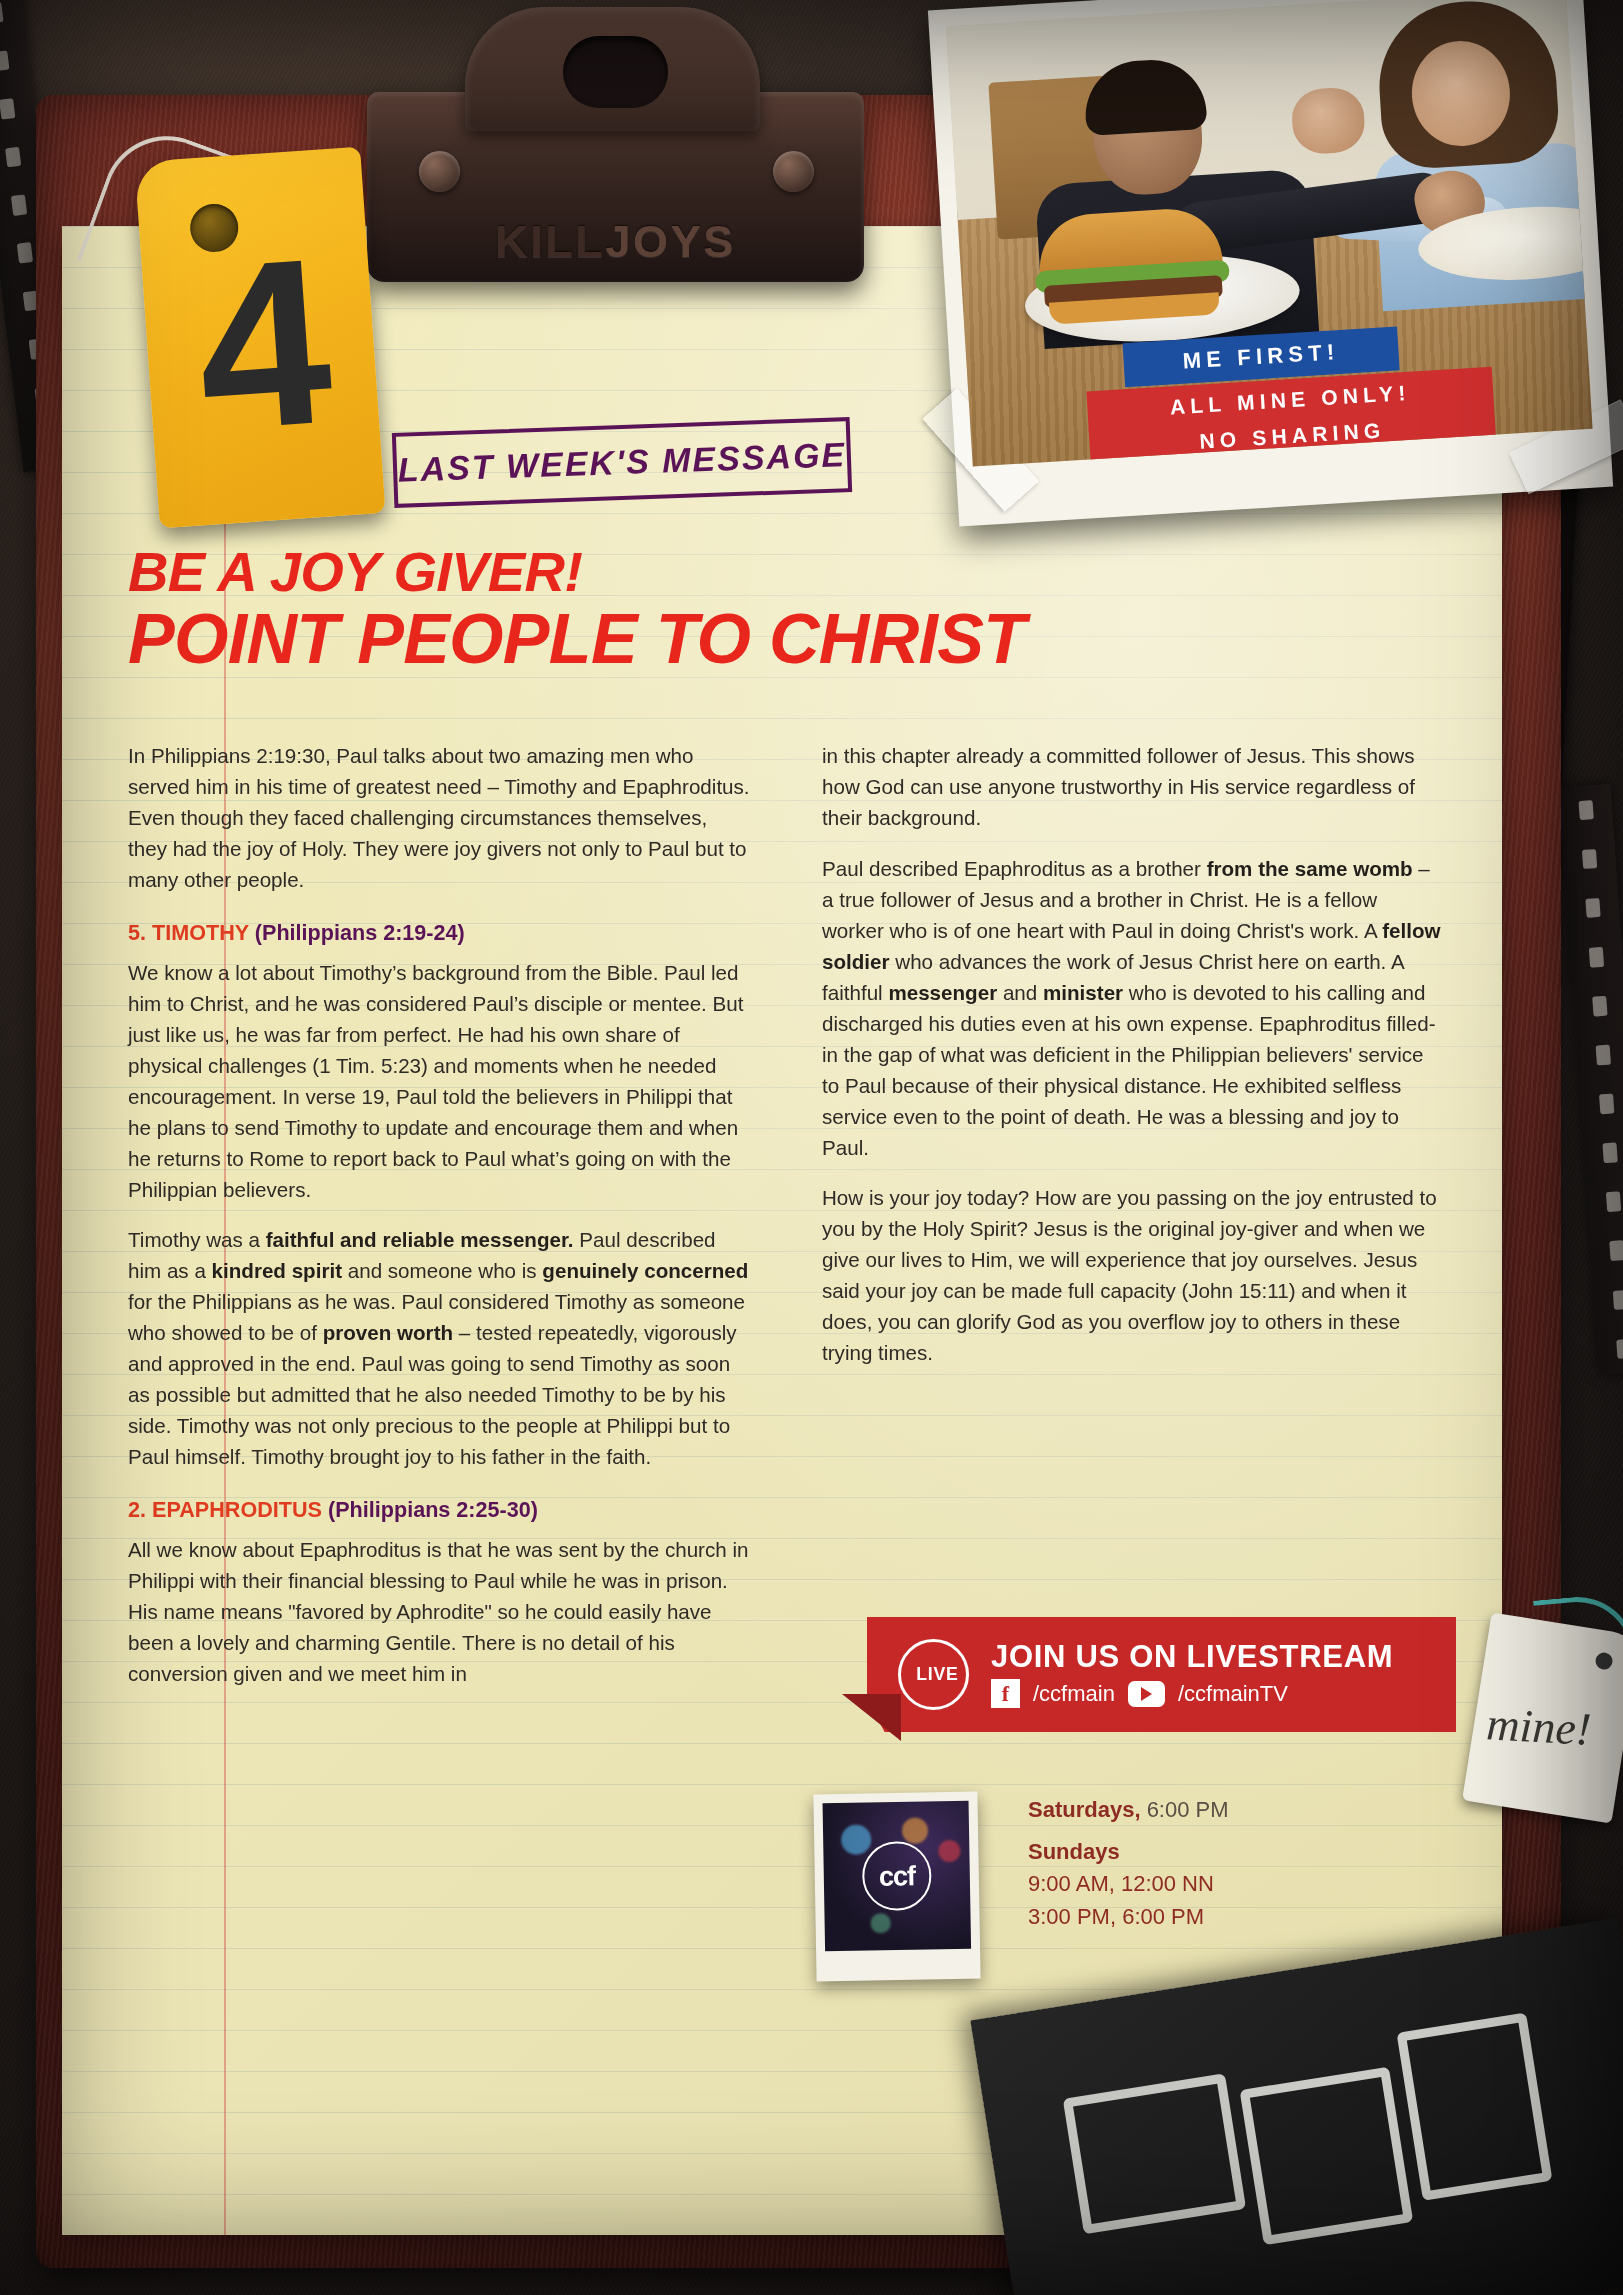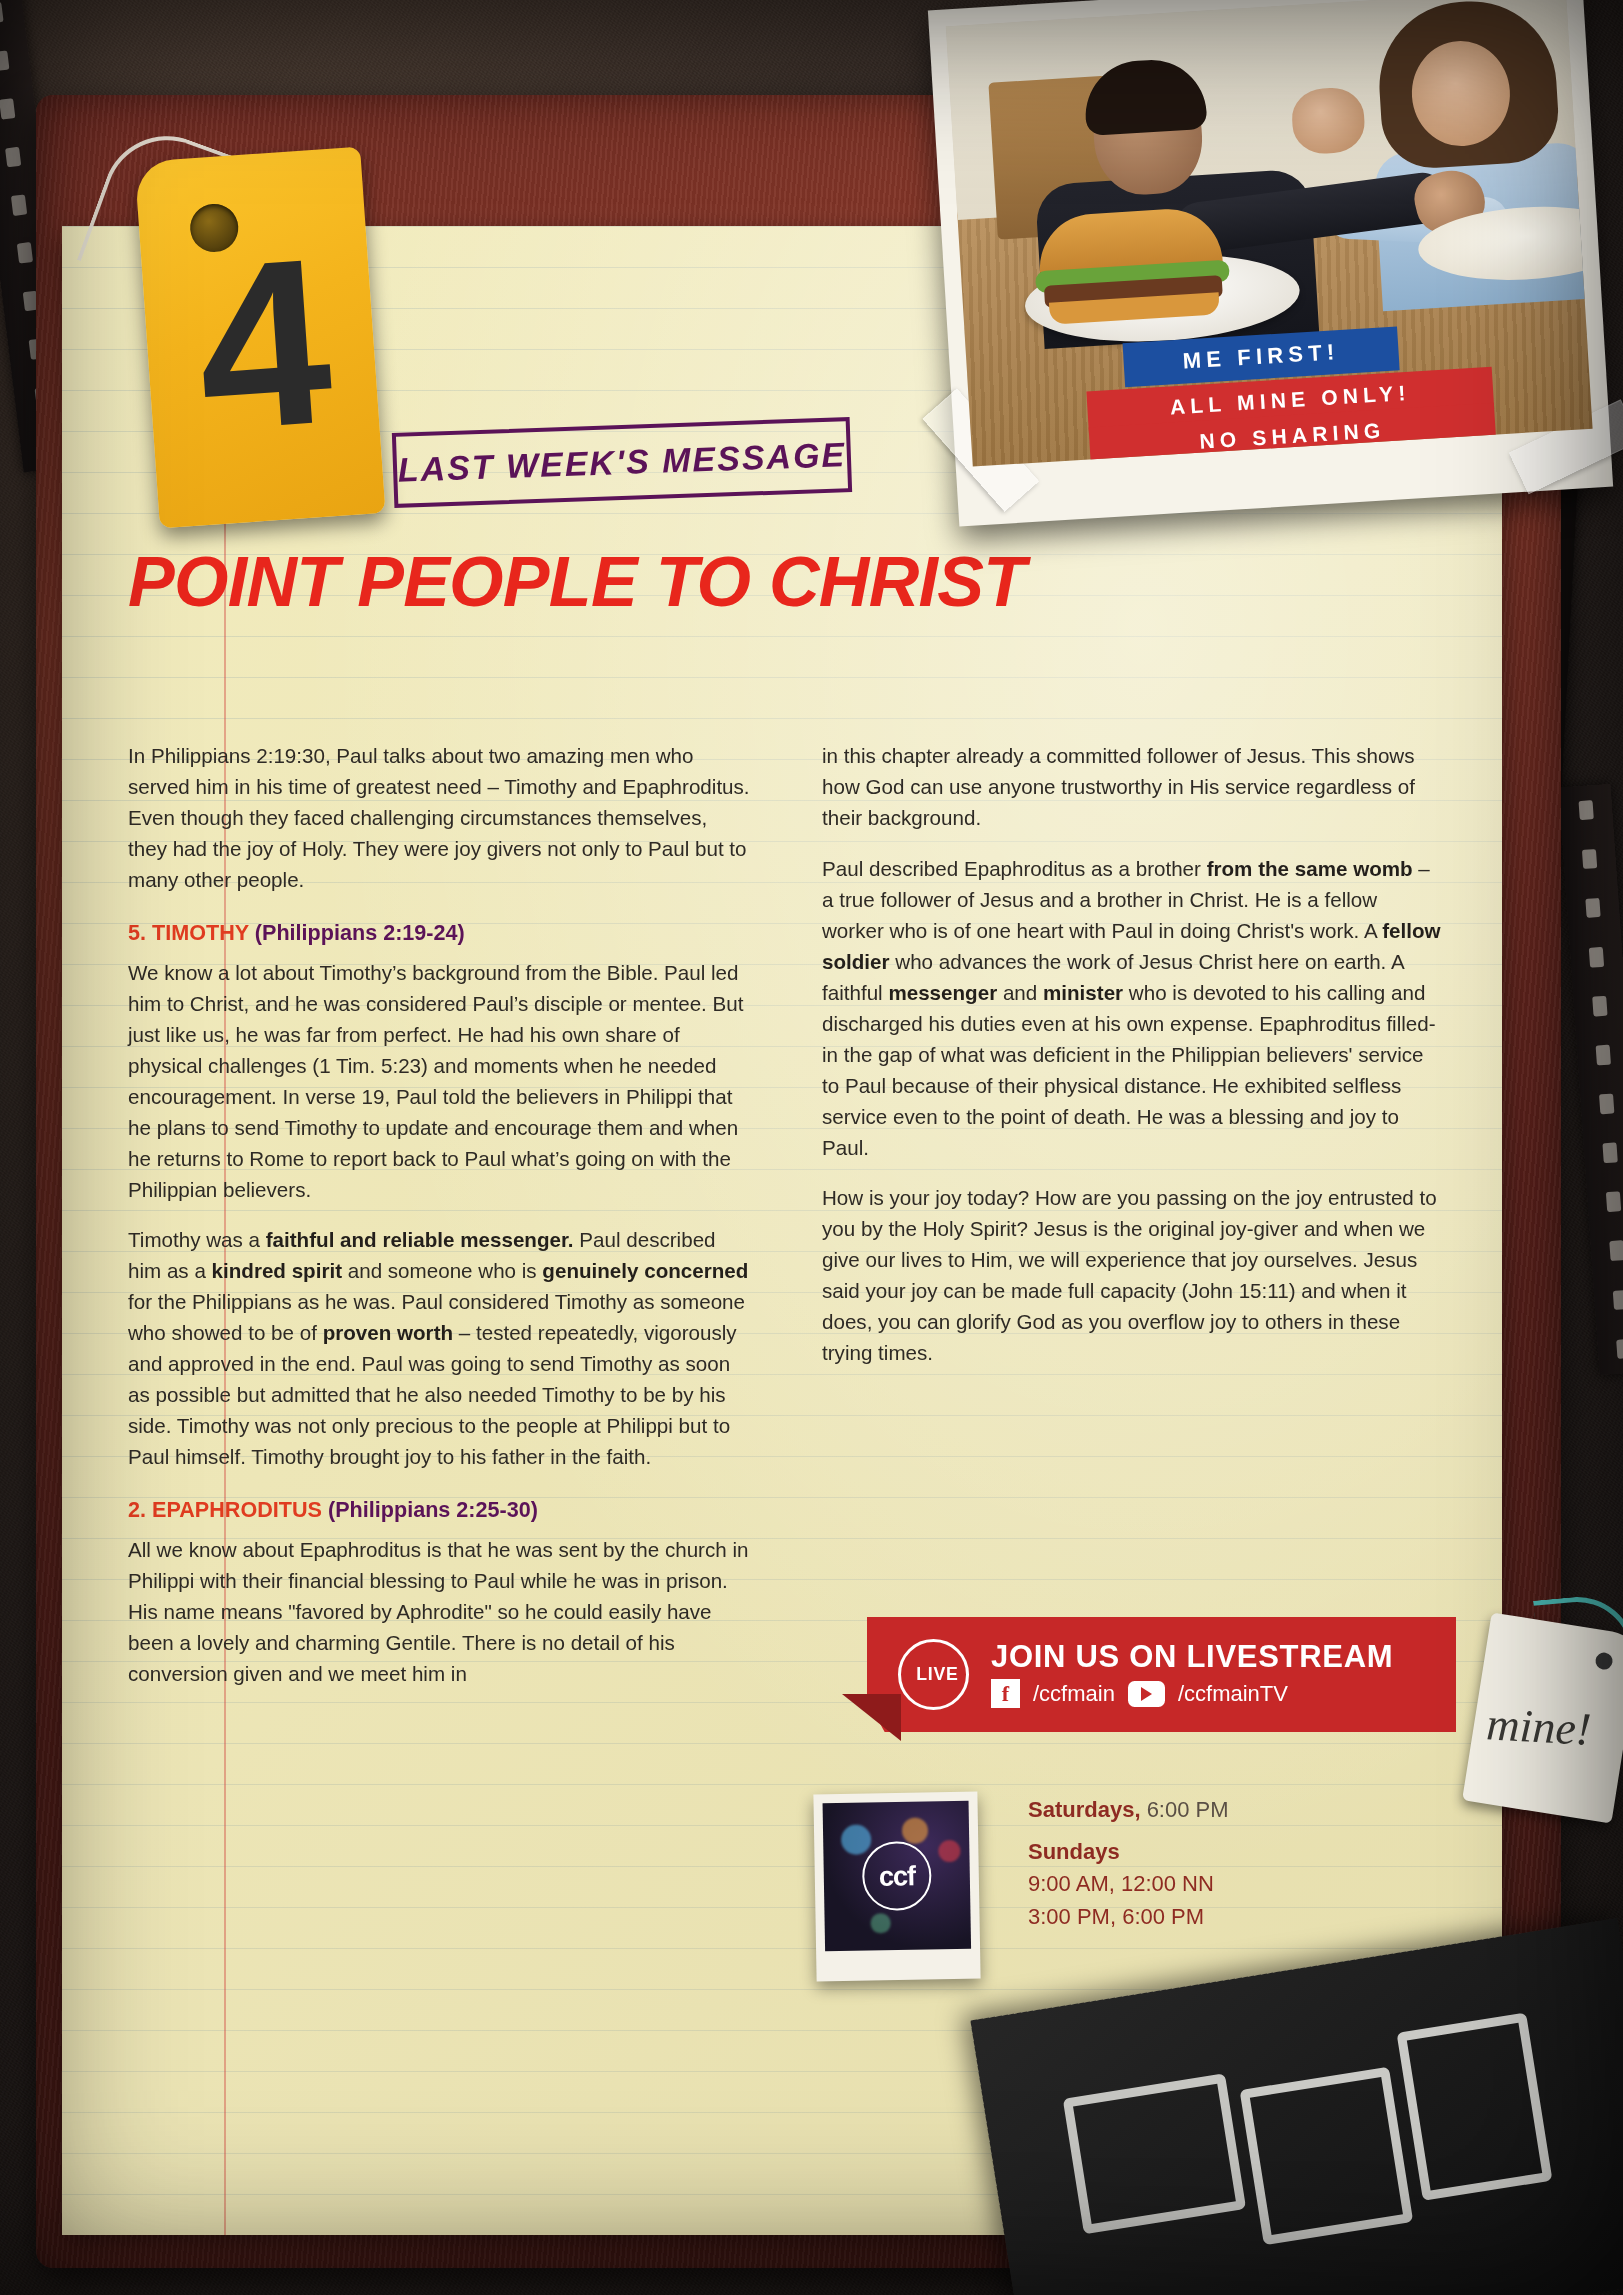--- a/index.html
+++ b/index.html
@@ -537,20 +537,30 @@
     </div>
   </div>
 
   <div id="clipboard"></div>
 
   <div id="notepaper">
     <div class="paper-tint"></div>
     <div class="margin-line"></div>
   </div>
 
+  <div id="clip">
+    <div class="clip-body"></div>
+    <div class="clip-top"></div>
+    <div class="clip-hole"></div>
+    <div class="clip-rivet l"></div>
+    <div class="clip-rivet r"></div>
+    <div class="clip-label">
+      <span class="kill">KILL</span><span class="joys">JOYS</span>
+    </div>
+  </div>
 
   <div id="tag">
     <div class="string"></div>
     <div class="tagbody"></div>
     <div class="taghole"></div>
     <div class="tagnum">4</div>
   </div>
 
   <div id="stamp">
     <div class="stamp-text">LAST WEEK'S MESSAGE</div>
@@ -581,20 +591,21 @@
         <div class="patty"></div>
         <div class="bun-bot"></div>
       </div>
       <div class="photo-banner" id="banner-mefirst">ME FIRST!</div>
       <div class="photo-banner" id="banner-allmine">ALL MINE ONLY!</div>
       <div class="photo-banner" id="banner-nosharing">NO SHARING</div>
     </div>
   </div>
 
   <div id="headline">
+    <div class="l1">BE A JOY GIVER!</div>
     <div class="l2">POINT PEOPLE TO CHRIST</div>
   </div>
 
   <div id="body-text">
     <div class="col">
       <p>In Philippians 2:19:30, Paul talks about two amazing men who served him in his time of greatest need – Timothy and Epaphroditus. Even though they faced challenging circumstances themselves, they had the joy of Holy. They were joy givers not only to Paul but to many other people.</p>
 
       <div class="sub">
         <span>5. TIMOTHY </span><span class="ref">(Philippians 2:19-24)</span>
       </div>

